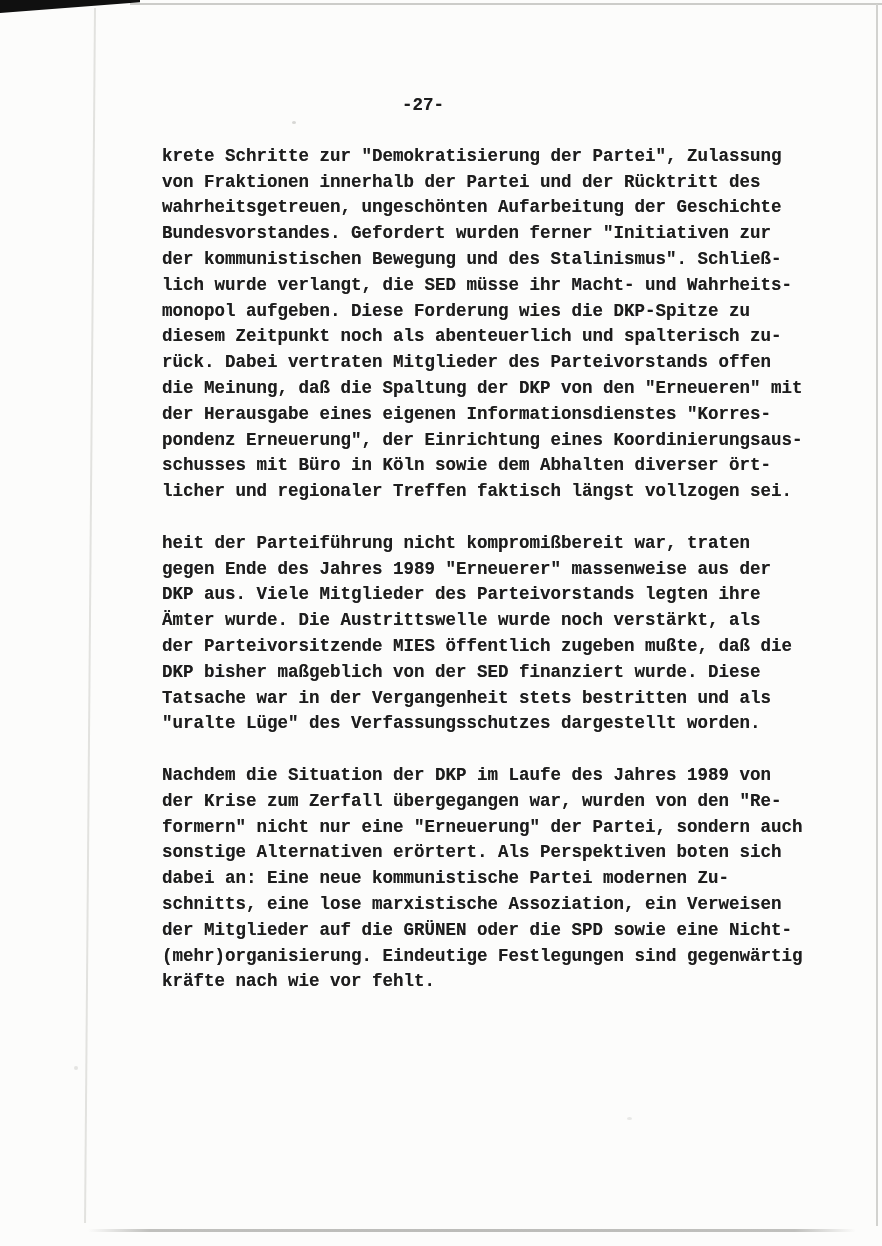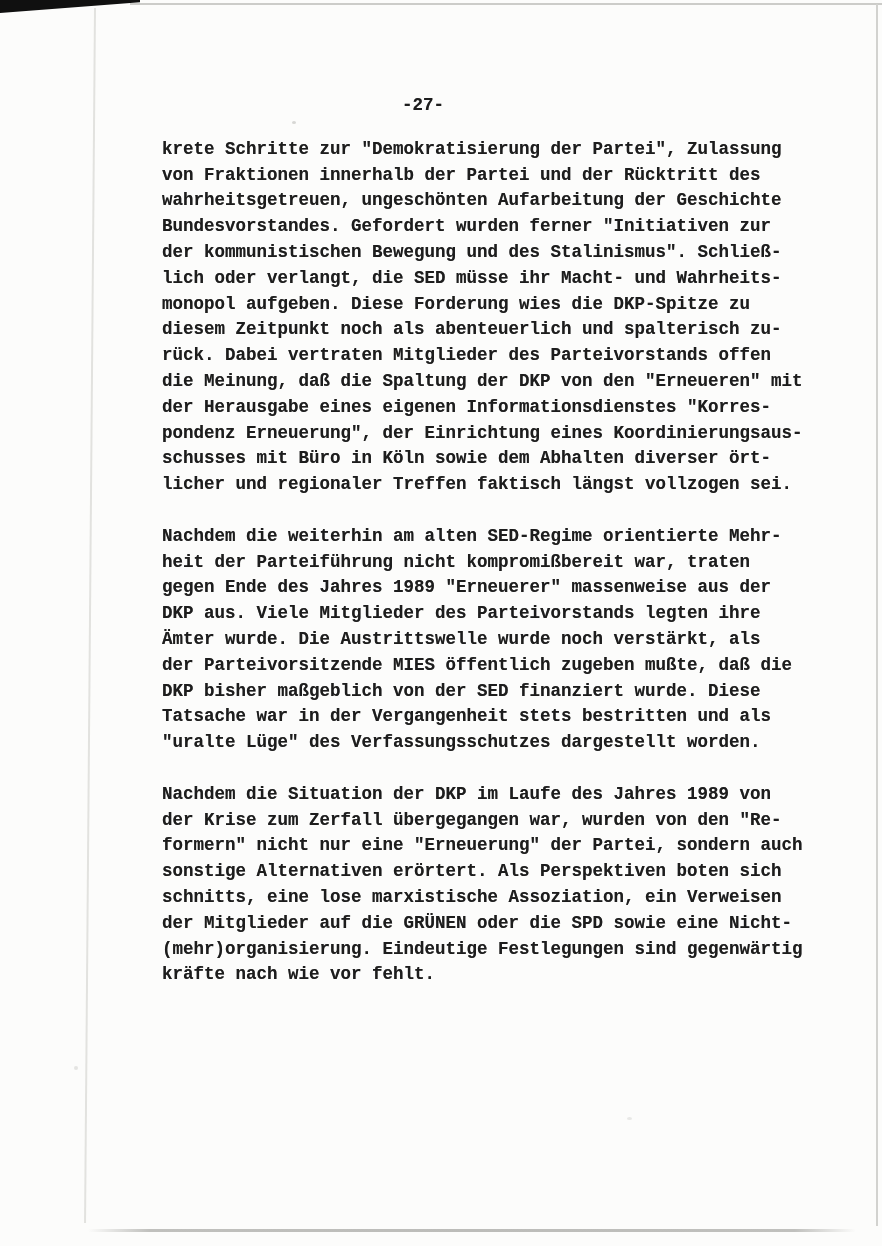--- a/index.html
+++ b/index.html
@@ -73,21 +73,21 @@
     width: 700px;
     color: #1d1d1d;
     font-size: 17.5px;
     font-weight: bold;
     text-shadow: 0 0 0.5px rgba(30,30,30,0.55);
   }
   .page-number {
     height: 25.8px;
     line-height: 25.8px;
     margin-left: 240px;
-    margin-bottom: 18px;
+    margin-bottom: 25px;
     white-space: pre;
   }
   .paragraph {
     margin: 0 0 25.8px 0;
   }
   .line {
     height: 25.8px;
     line-height: 25.8px;
     white-space: pre;
   }
@@ -108,46 +108,46 @@
 
   <div class="content">
     <div class="page-number">-27-</div>
     <div id="paragraphs">
         <div class="paragraph">
           <div class="line">krete Schritte zur "Demokratisierung der Partei", Zulassung</div>
           <div class="line">von Fraktionen innerhalb der Partei und der Rücktritt des</div>
           <div class="line">wahrheitsgetreuen, ungeschönten Aufarbeitung der Geschichte</div>
           <div class="line">Bundesvorstandes. Gefordert wurden ferner "Initiativen zur</div>
           <div class="line">der kommunistischen Bewegung und des Stalinismus". Schließ-</div>
-          <div class="line">lich oder verlangt, die SED müsse ihr Macht- und Wahrheits-</div>
+          <div class="line">lich wurde verlangt, die SED müsse ihr Macht- und Wahrheits-</div>
           <div class="line">monopol aufgeben. Diese Forderung wies die DKP-Spitze zu</div>
           <div class="line">diesem Zeitpunkt noch als abenteuerlich und spalterisch zu-</div>
           <div class="line">rück. Dabei vertraten Mitglieder des Parteivorstands offen</div>
           <div class="line">die Meinung, daß die Spaltung der DKP von den "Erneueren" mit</div>
           <div class="line">der Herausgabe eines eigenen Informationsdienstes "Korres-</div>
           <div class="line">pondenz Erneuerung", der Einrichtung eines Koordinierungsaus-</div>
           <div class="line">schusses mit Büro in Köln sowie dem Abhalten diverser ört-</div>
           <div class="line">licher und regionaler Treffen faktisch längst vollzogen sei.</div>
         </div>
         <div class="paragraph">
-          <div class="line">Nachdem die weiterhin am alten SED-Regime orientierte Mehr-</div>
           <div class="line">heit der Parteiführung nicht kompromißbereit war, traten</div>
           <div class="line">gegen Ende des Jahres 1989 "Erneuerer" massenweise aus der</div>
           <div class="line">DKP aus. Viele Mitglieder des Parteivorstands legten ihre</div>
           <div class="line">Ämter wurde. Die Austrittswelle wurde noch verstärkt, als</div>
           <div class="line">der Parteivorsitzende MIES öffentlich zugeben mußte, daß die</div>
           <div class="line">DKP bisher maßgeblich von der SED finanziert wurde. Diese</div>
           <div class="line">Tatsache war in der Vergangenheit stets bestritten und als</div>
           <div class="line">"uralte Lüge" des Verfassungsschutzes dargestellt worden.</div>
         </div>
         <div class="paragraph">
           <div class="line">Nachdem die Situation der DKP im Laufe des Jahres 1989 von</div>
           <div class="line">der Krise zum Zerfall übergegangen war, wurden von den "Re-</div>
           <div class="line">formern" nicht nur eine "Erneuerung" der Partei, sondern auch</div>
           <div class="line">sonstige Alternativen erörtert. Als Perspektiven boten sich</div>
+          <div class="line">dabei an: Eine neue kommunistische Partei modernen Zu-</div>
           <div class="line">schnitts, eine lose marxistische Assoziation, ein Verweisen</div>
           <div class="line">der Mitglieder auf die GRÜNEN oder die SPD sowie eine Nicht-</div>
           <div class="line">(mehr)organisierung. Eindeutige Festlegungen sind gegenwärtig</div>
           <div class="line">kräfte nach wie vor fehlt.</div>
         </div>
       </div>
   </div>
 
 </div>
 

